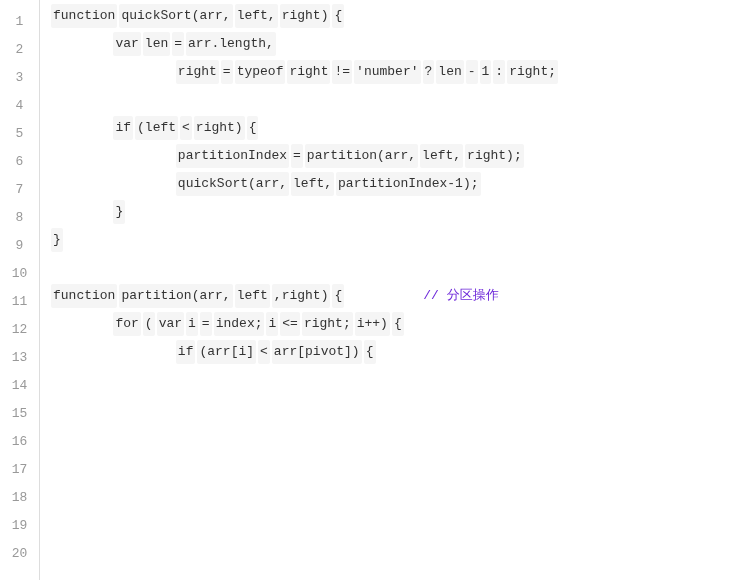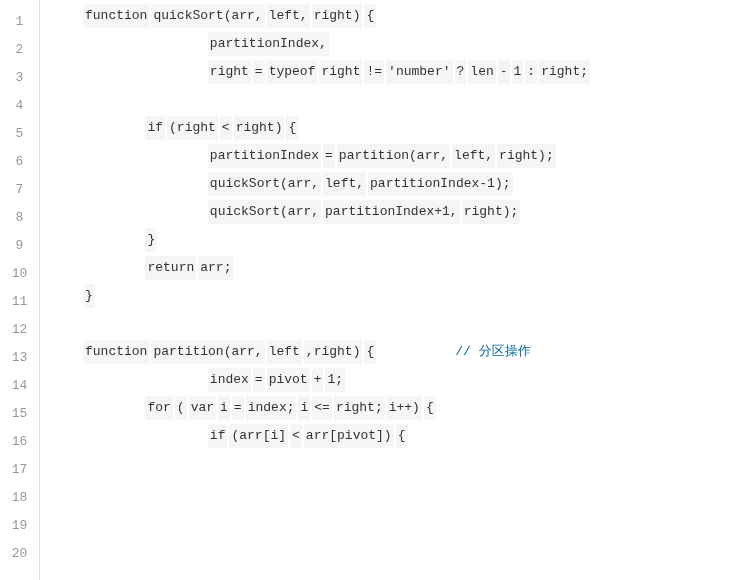--- a/index.html
+++ b/index.html
@@ -38,36 +38,35 @@
       padding-top: 4px;
       padding-left: 10px;
       overflow: hidden;
     }
     .code-line {
       height: 28px;
       line-height: 24px;
       white-space: pre;
       font-family: Consolas, "Courier New", monospace;
       font-size: 13px;
-      margin-left: 32px;
     }
     .tok {
       display: inline-block;
       background: #f5f5f5;
       padding: 0 2px;
       margin: 0 1px;
       border-radius: 2px;
       vertical-align: middle;
     }
     .plain {
       display: inline;
       color: #555;
     }
     .comment {
-      color: #0369a1;
+      color: #6d28d9;
     }
   </style>
 </head>
 <body>
 
 <div class="code-container">
   <div class="gutter">
   <div class="line-num">1</div>
       <div class="line-num">2</div>
       <div class="line-num">3</div>
@@ -84,29 +83,26 @@
       <div class="line-num">14</div>
       <div class="line-num">15</div>
       <div class="line-num">16</div>
       <div class="line-num">17</div>
       <div class="line-num">18</div>
       <div class="line-num">19</div>
       <div class="line-num">20</div>
     </div>
   <div class="code-area">
   <div class="code-line"><span class="plain"></span><span class="tok">function</span><span class="tok">quickSort(arr,</span><span class="tok">left,</span><span class="tok">right)</span><span class="tok">{</span></div>
-      <div class="code-line"><span class="plain">                </span><span class="tok">partitionIndex,</span></div>
+      <div class="code-line"><span class="plain">        </span><span class="tok">var</span><span class="tok">len</span><span class="tok">=</span><span class="tok">arr.length,</span></div>
       <div class="code-line"><span class="plain">                </span><span class="tok">right</span><span class="tok">=</span><span class="tok">typeof</span><span class="tok">right</span><span class="tok">!=</span><span class="tok">'number'</span><span class="tok">?</span><span class="tok">len</span><span class="tok">-</span><span class="tok">1</span><span class="tok">:</span><span class="tok">right;</span></div>
       <div class="code-line"><span class="plain"></span></div>
-      <div class="code-line"><span class="plain">        </span><span class="tok">if</span><span class="tok">(right</span><span class="tok">&lt;</span><span class="tok">right)</span><span class="tok">{</span></div>
+      <div class="code-line"><span class="plain">        </span><span class="tok">if</span><span class="tok">(left</span><span class="tok">&lt;</span><span class="tok">right)</span><span class="tok">{</span></div>
       <div class="code-line"><span class="plain">                </span><span class="tok">partitionIndex</span><span class="tok">=</span><span class="tok">partition(arr,</span><span class="tok">left,</span><span class="tok">right);</span></div>
       <div class="code-line"><span class="plain">                </span><span class="tok">quickSort(arr,</span><span class="tok">left,</span><span class="tok">partitionIndex-1);</span></div>
-      <div class="code-line"><span class="plain">                </span><span class="tok">quickSort(arr,</span><span class="tok">partitionIndex+1,</span><span class="tok">right);</span></div>
       <div class="code-line"><span class="plain">        </span><span class="tok">}</span></div>
-      <div class="code-line"><span class="plain">        </span><span class="tok">return</span><span class="tok">arr;</span></div>
       <div class="code-line"><span class="plain"></span><span class="tok">}</span></div>
       <div class="code-line"><span class="plain"></span></div>
       <div class="code-line"><span class="plain"></span><span class="tok">function</span><span class="tok">partition(arr,</span><span class="tok">left</span><span class="tok">,right)</span><span class="tok">{</span><span class="plain comment">          // 分区操作</span></div>
-      <div class="code-line"><span class="plain">                </span><span class="tok">index</span><span class="tok">=</span><span class="tok">pivot</span><span class="tok">+</span><span class="tok">1;</span></div>
       <div class="code-line"><span class="plain">        </span><span class="tok">for</span><span class="tok">(</span><span class="tok">var</span><span class="tok">i</span><span class="tok">=</span><span class="tok">index;</span><span class="tok">i</span><span class="tok">&lt;=</span><span class="tok">right;</span><span class="tok">i++)</span><span class="tok">{</span></div>
       <div class="code-line"><span class="plain">                </span><span class="tok">if</span><span class="tok">(arr[i]</span><span class="tok">&lt;</span><span class="tok">arr[pivot])</span><span class="tok">{</span></div>
     </div>
 </div>
 
 </body></html>

